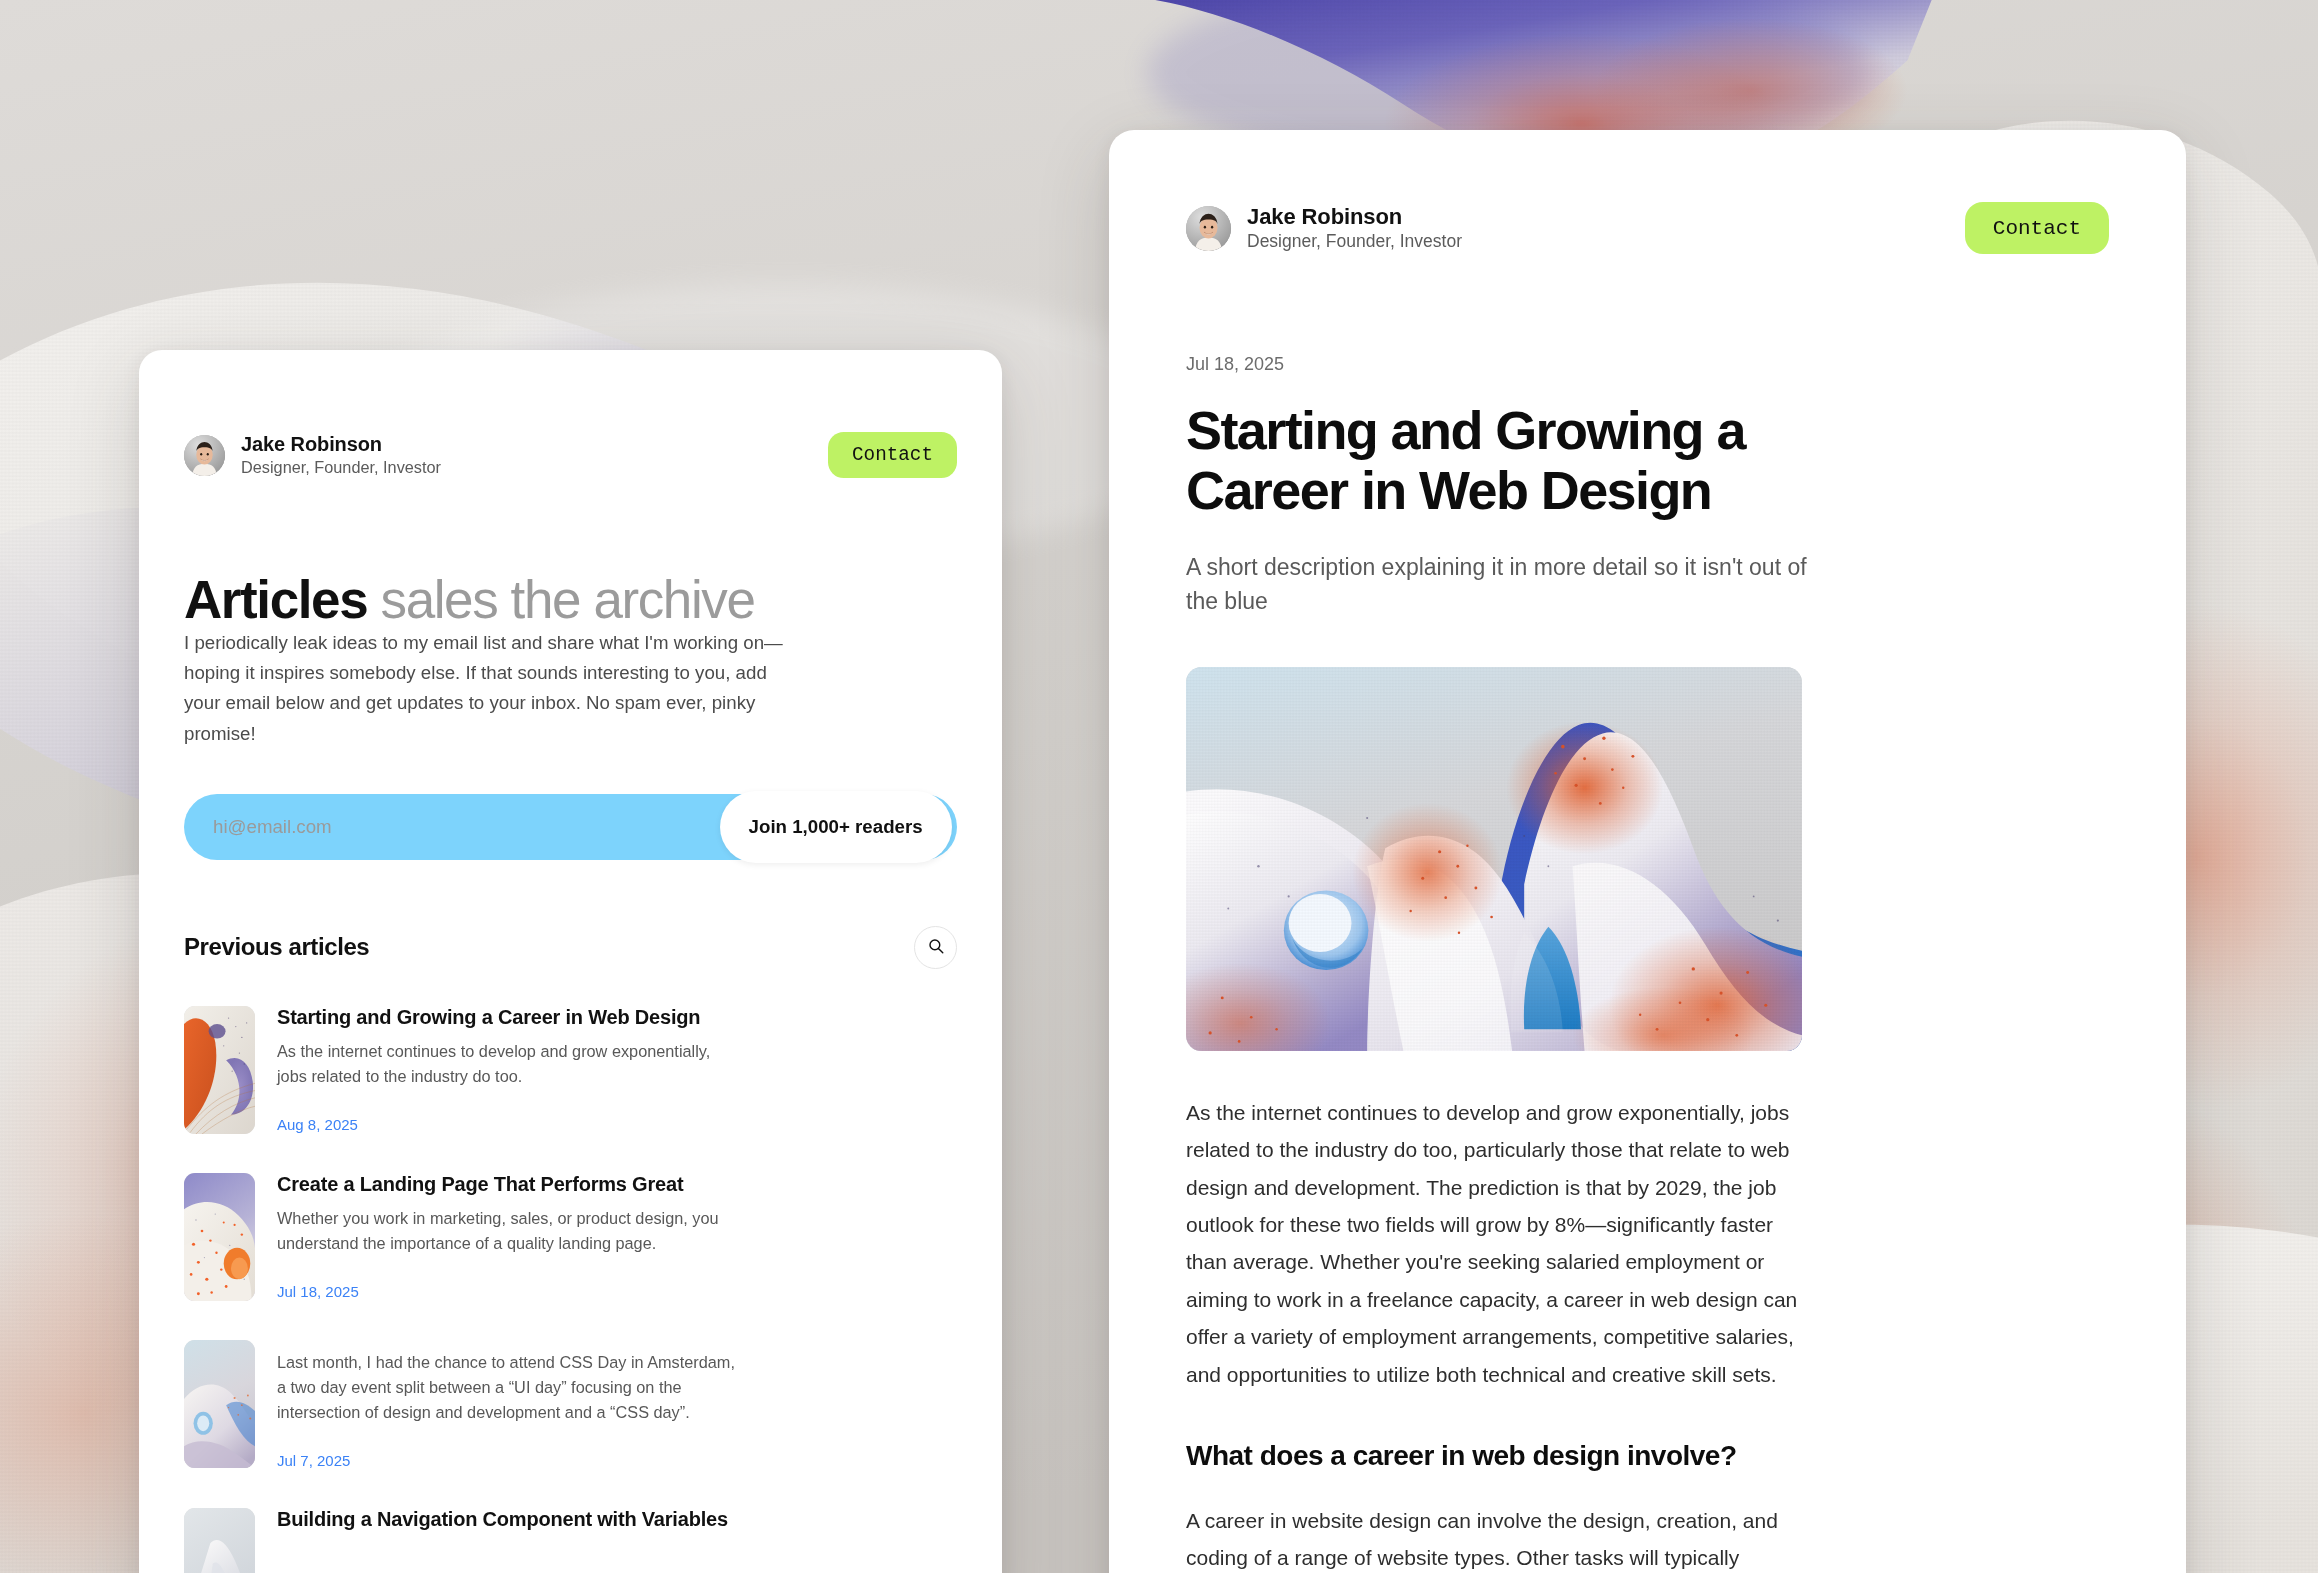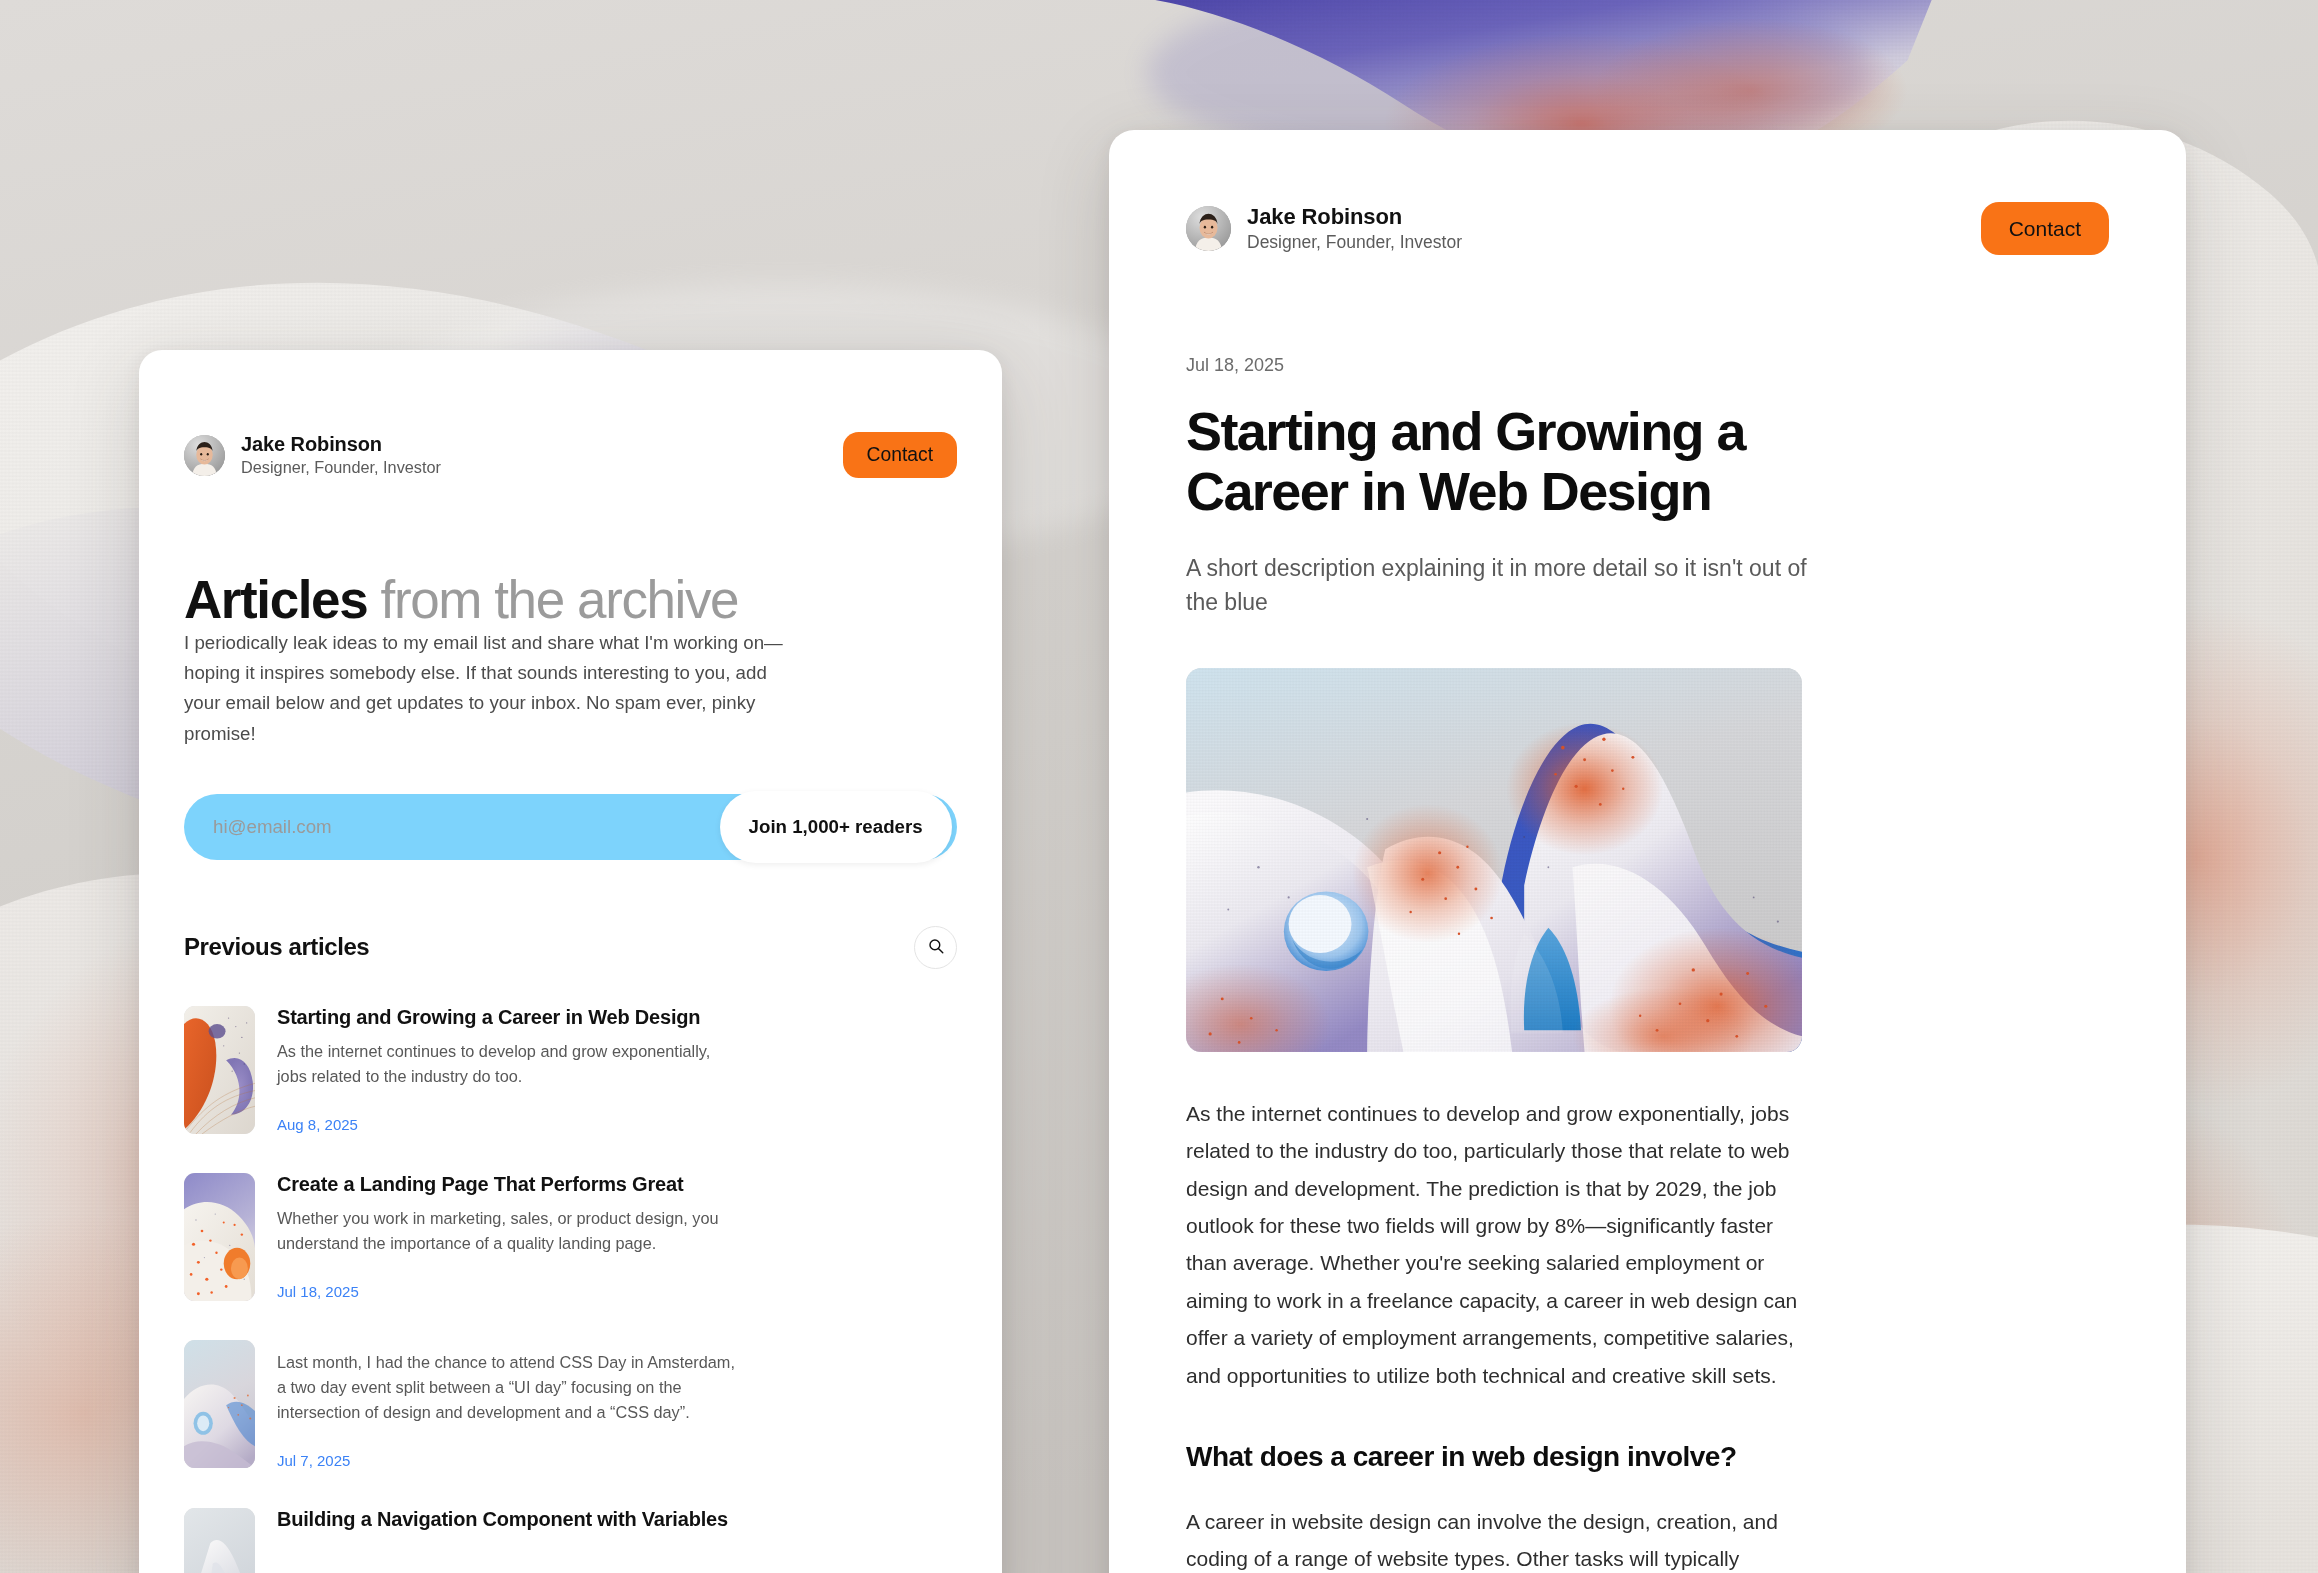--- a/index.html
+++ b/index.html
@@ -39,25 +39,25 @@
     overflow:hidden;
     flex:0 0 auto;
     background:linear-gradient(150deg,#c9c9c9,#9d9d9d 55%,#8a8a8a);
     position:relative;
     box-shadow:inset 0 0 0 0.6px rgba(0,0,0,.06);
   }
   .avatar svg { display:block; width:100%; height:100%; }
   .pname { font-weight:700; color:#111111; letter-spacing:-0.1px; }
   .prole { color:#5b5b5b; }
   .contact-btn {
-    background:#f97316;
+    background:#bef264;
     color:#111111;
     border:none;
     border-radius:603px;
-    font-family:Liberation Sans, sans-serif;
+    font-family:Liberation Mono, monospace;
     cursor:pointer;
     white-space:nowrap;
   }
 
   
   .arch-inner { position:absolute; left:0; top:0; width:100%; }
   .arch-pad { padding:0 45px; }
   #card-archive .profile-bar { padding-top:82px; }
   #card-archive .avatar { width:41px; height:41px; }
   #card-archive .pname { font-size:20px; line-height:1.15; }
@@ -317,21 +317,21 @@
         <div>
           <div class="pname">Jake Robinson</div>
           <div class="prole">Designer, Founder, Investor</div>
         </div>
       </div>
       <button class="contact-btn">Contact</button>
     </div>
 
     <h1 class="arch-title">
       <span>Articles</span>
-      <span class="muted">from the archive</span>
+      <span class="muted">sales the archive</span>
     </h1>
 
     <p class="arch-lead">I periodically leak ideas to my email list and share what I'm working on—hoping it inspires somebody else. If that sounds interesting to you, add your email below and get updates to your inbox. No spam ever, pinky promise!</p>
 
     <div class="signup">
       <input type="email" placeholder="hi@email.com" style="">
       <button>Join 1,000+ readers</button>
     </div>
 
     <div class="prev-head">

